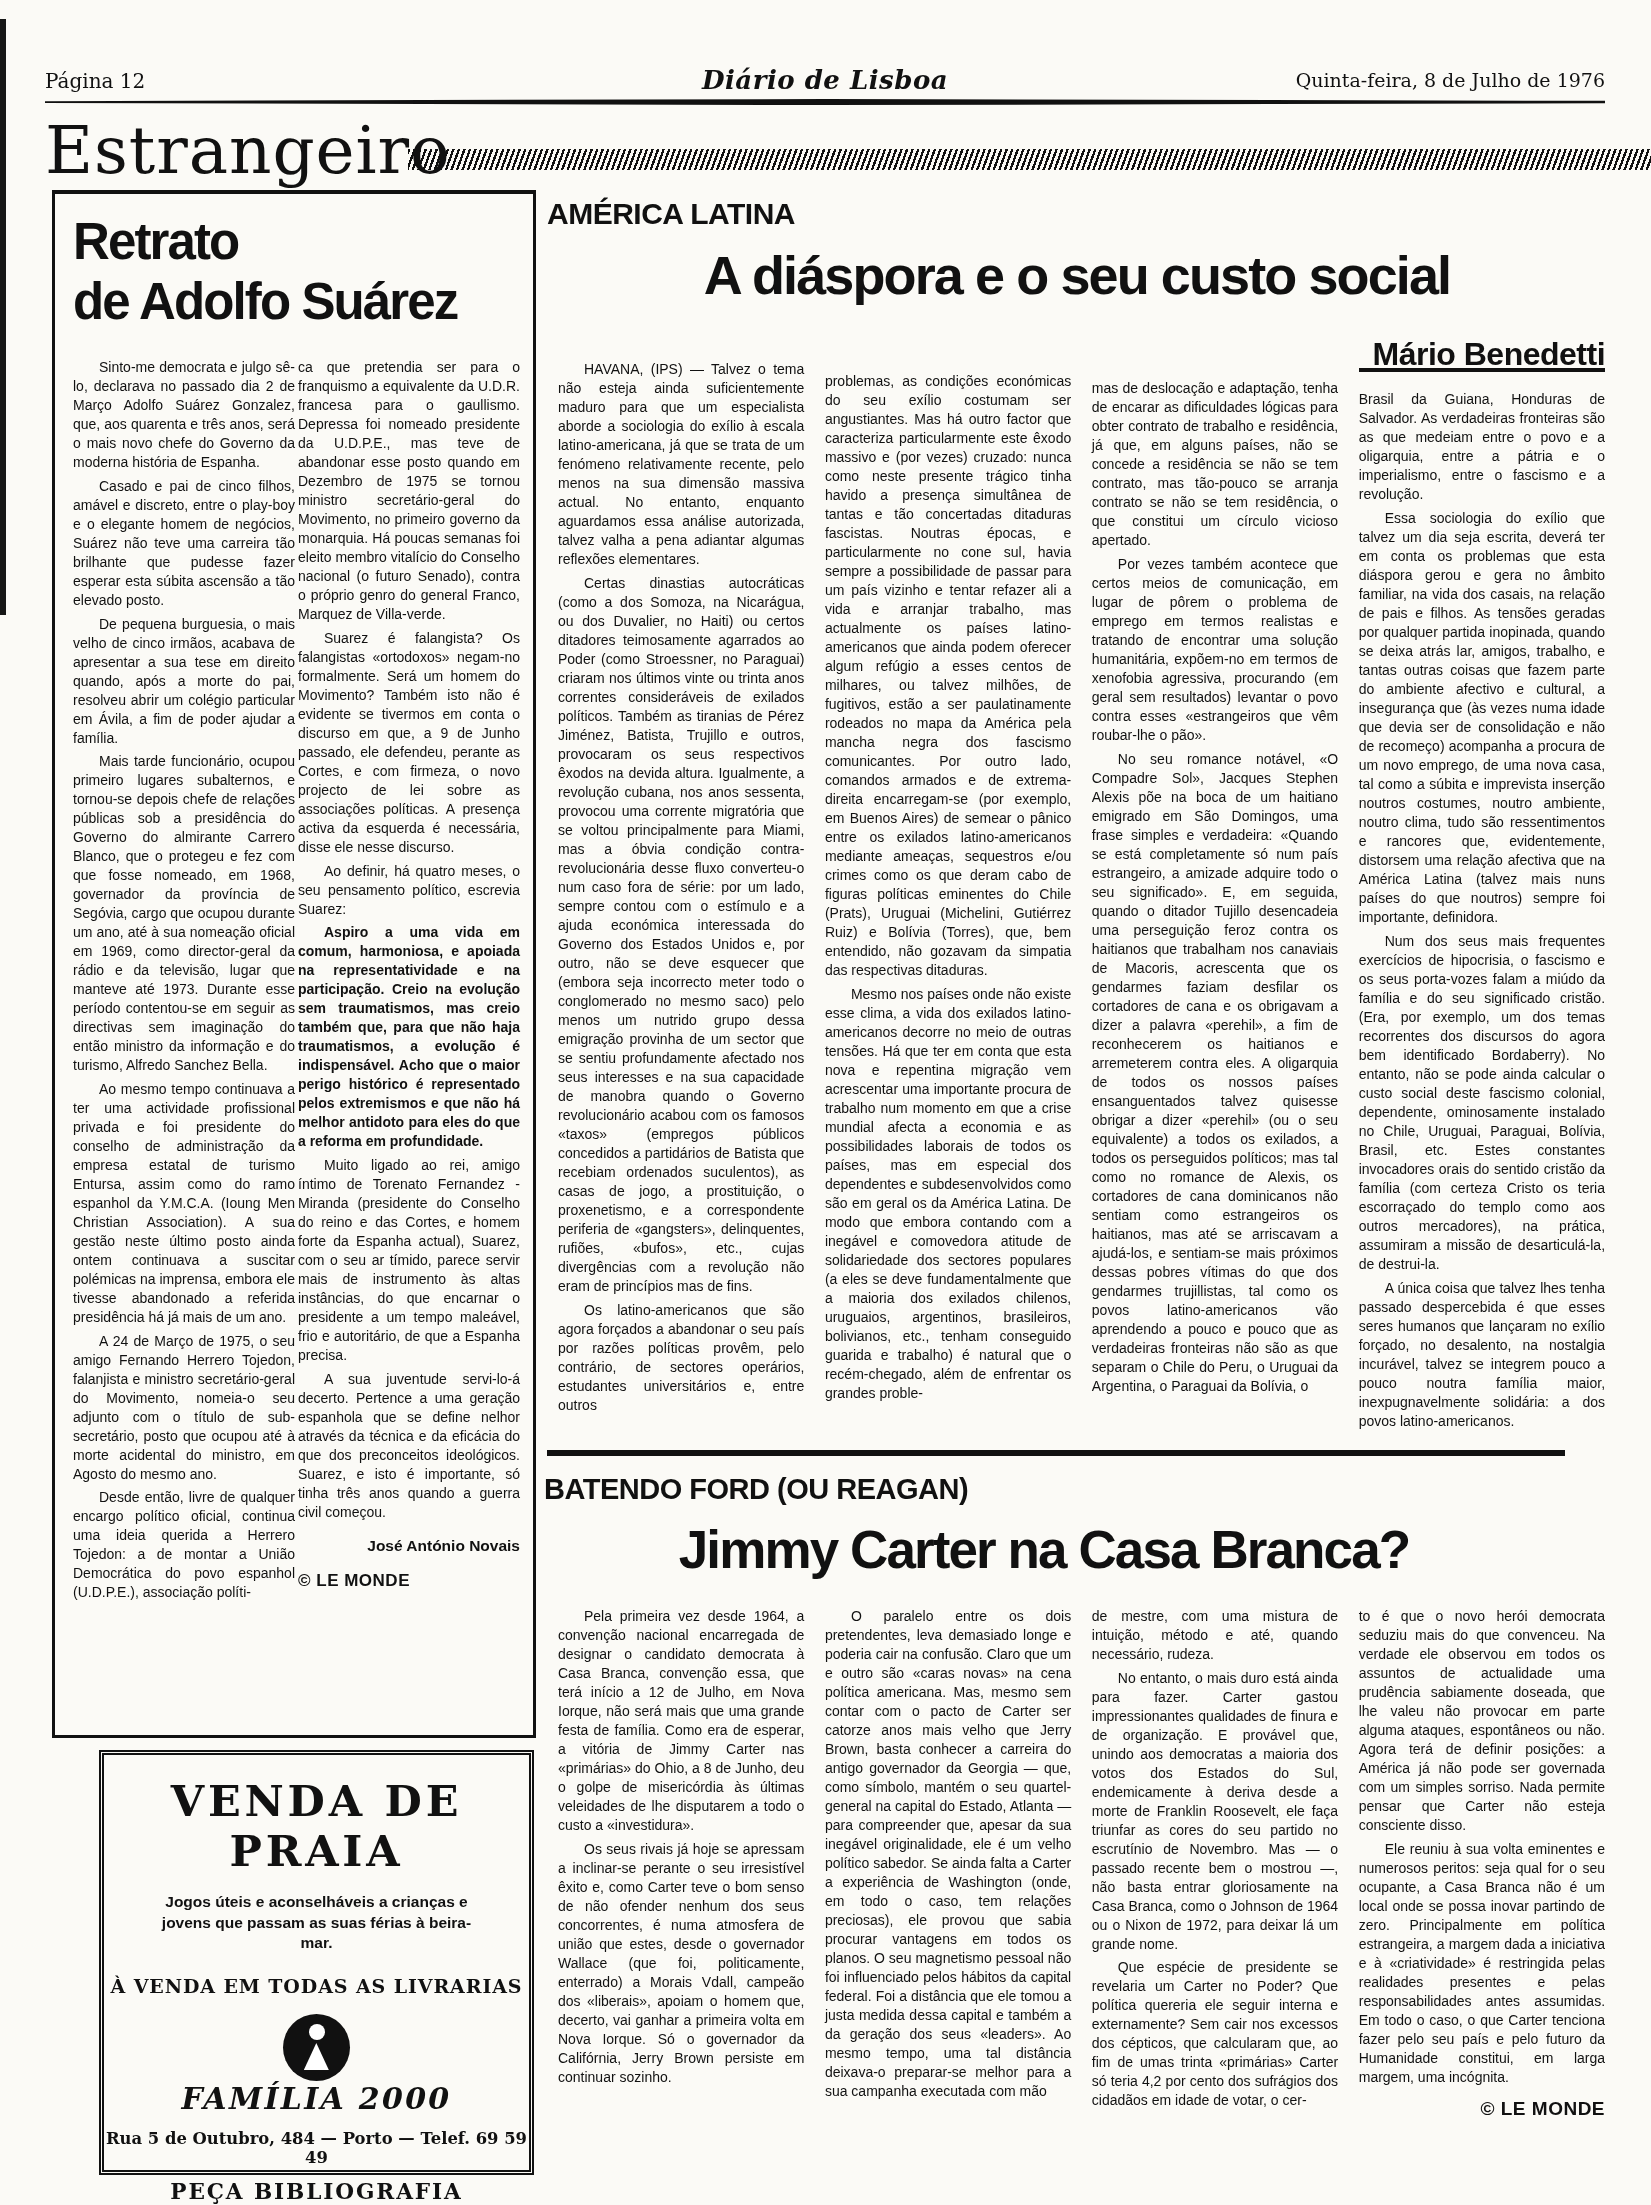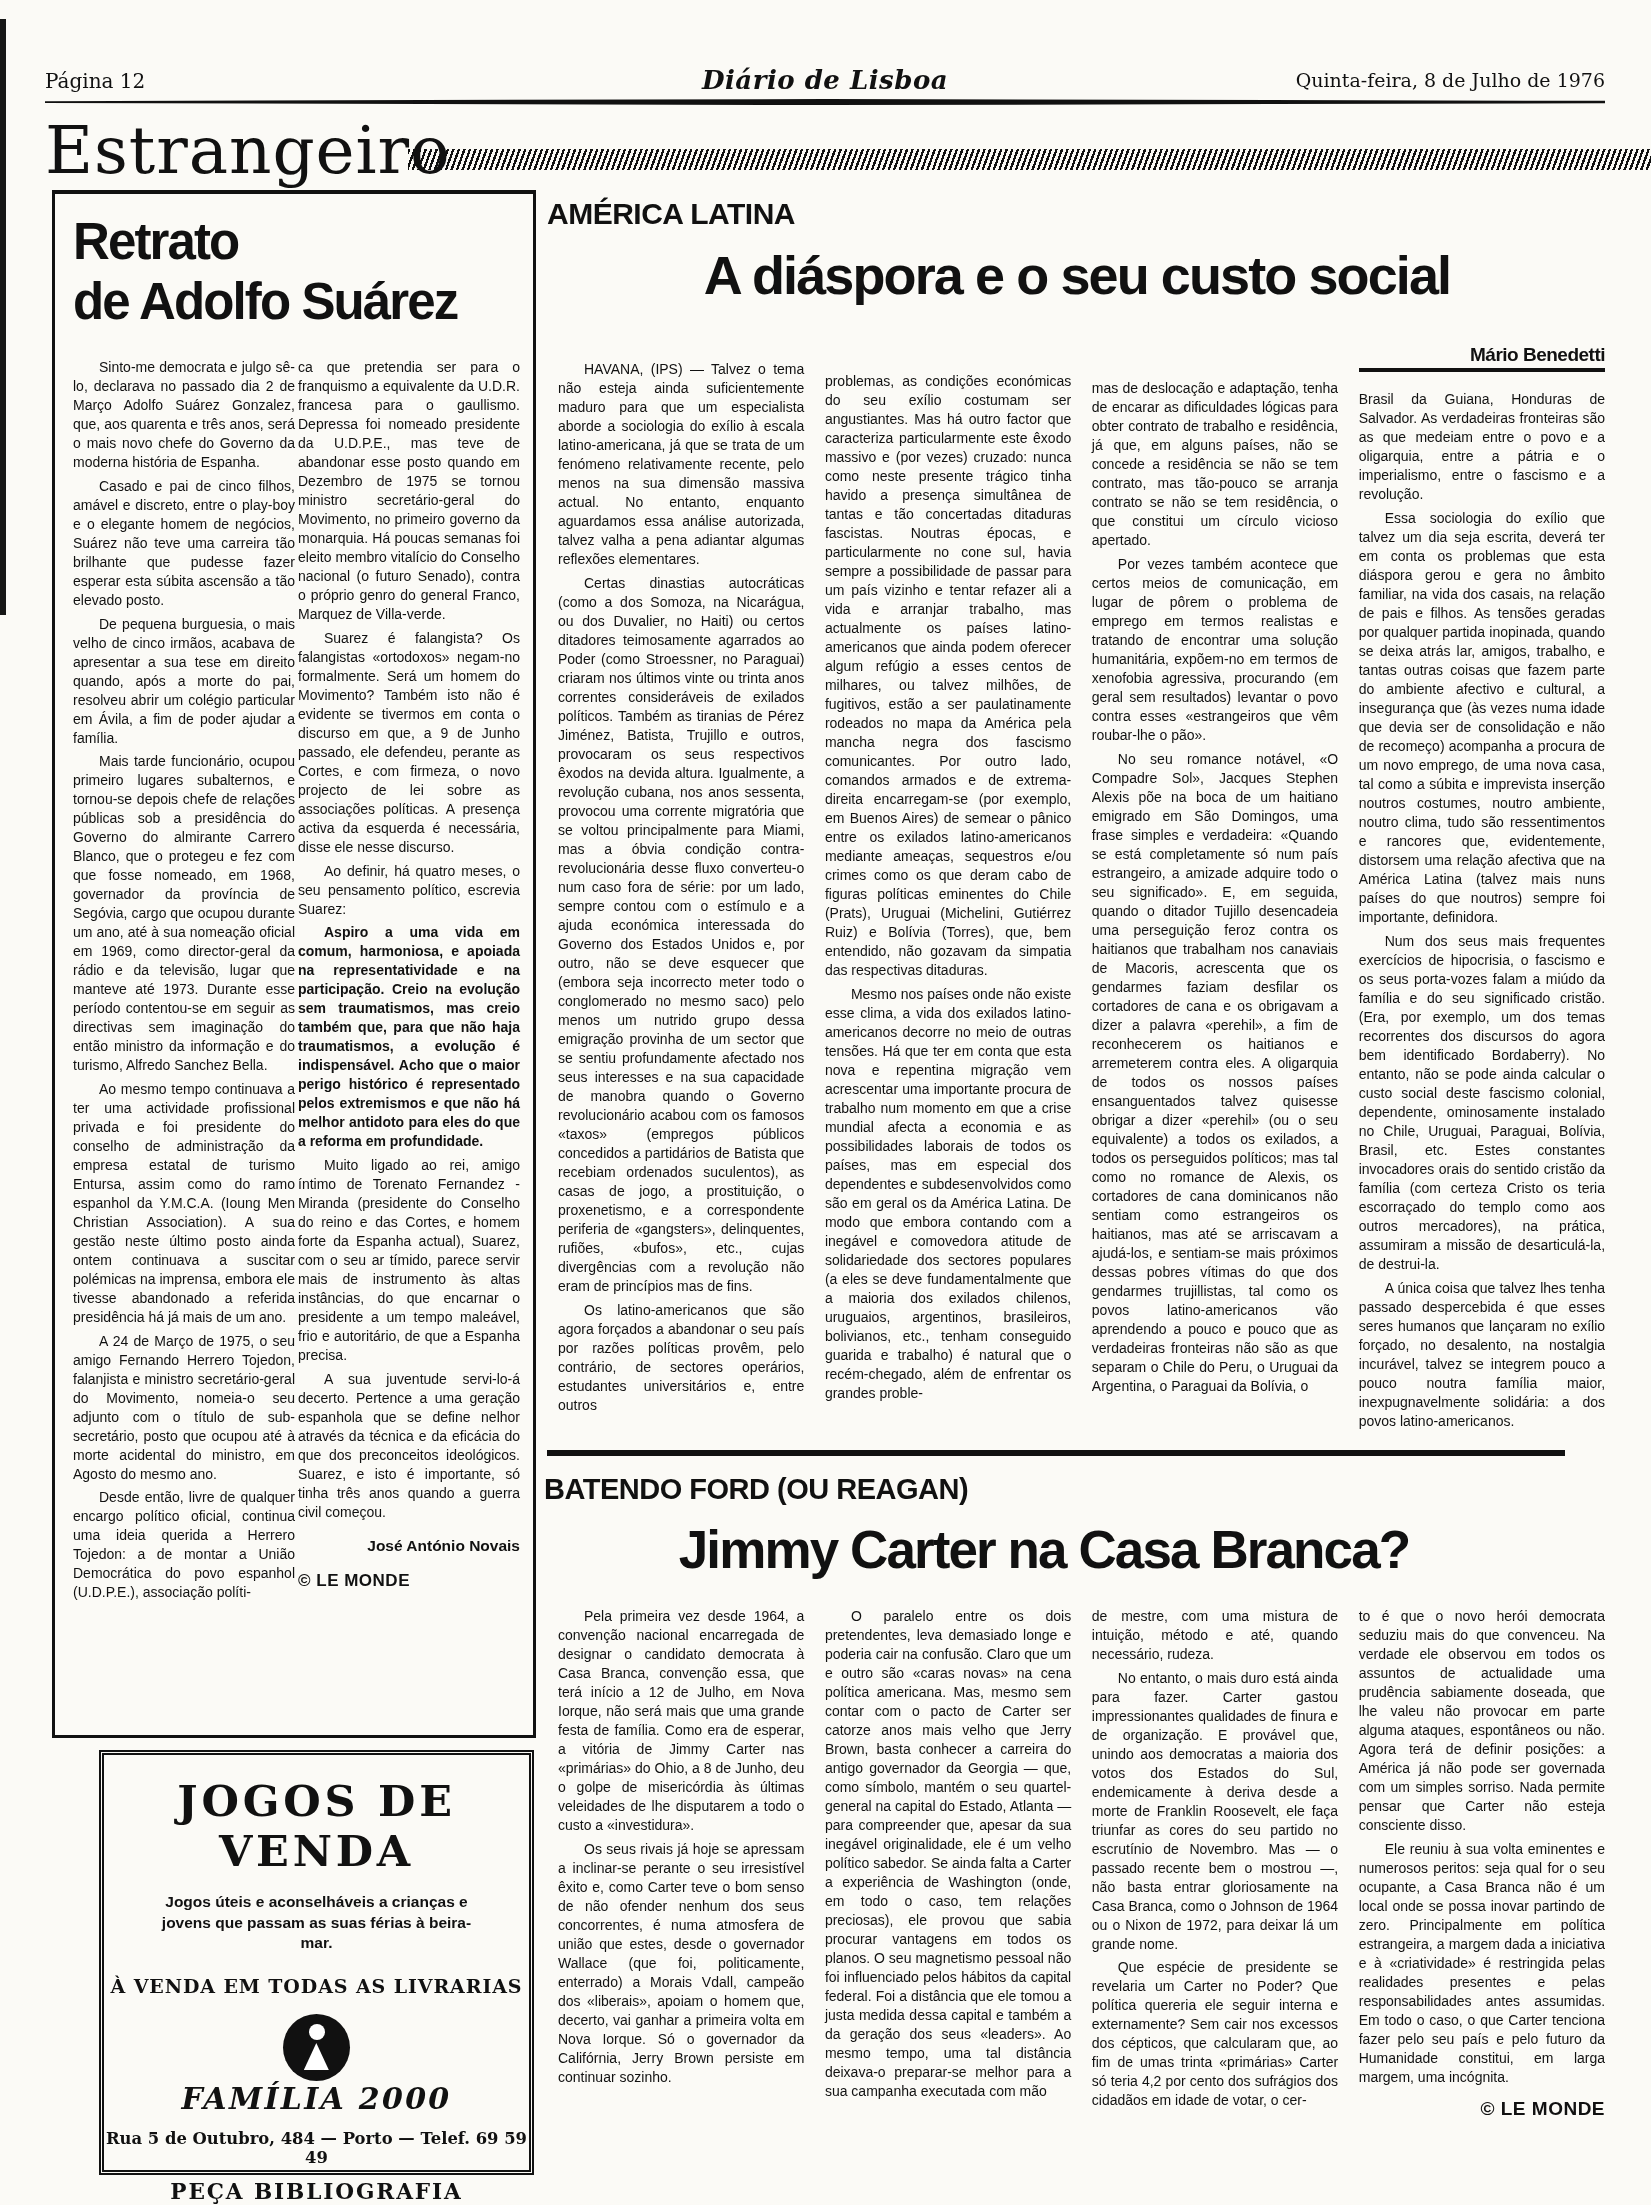--- a/index.html
+++ b/index.html
@@ -37,21 +37,21 @@
     letter-spacing:-1.9px;}
   .suarez-cols{gap:3px;margin-top:26px;}
   .sig{font-weight:bold;text-align:right;font-size:15.5px;margin-top:14px;}
   .credit{font-weight:bold;font-size:17px;margin-top:16px;letter-spacing:0.5px;}
   
   .al-kicker{left:547px;top:197px;font-weight:bold;font-size:30px;letter-spacing:-0.5px;}
   .al-headline{left:558px;right:56px;top:244px;text-align:center;
     font-weight:bold;font-size:54px;letter-spacing:-1.9px;}
   .al-cols{left:558px;right:47px;top:342px;height:1096px;gap:20.6px;overflow:hidden;align-items:center;}
   .byline-block{border-bottom:4.2px solid #111;padding-bottom:4.7px;margin-bottom:18px;
-    text-align:right;font-weight:bold;font-size:19px;letter-spacing:-0.5px;text-indent:0;}
+    text-align:right;font-weight:bold;font-size:32px;letter-spacing:-0.5px;text-indent:0;}
   
   .carter-rule{left:547px;right:87px;top:1450px;height:6.1px;background:#111;}
   .carter-kicker{left:544px;top:1473px;font-weight:bold;font-size:29px;letter-spacing:-0.5px;}
   .carter-headline{left:558px;right:122px;top:1519px;text-align:center;
     font-weight:bold;font-size:53px;letter-spacing:-1.9px;}
   .carter-cols{left:558px;right:47px;top:1607px;height:584px;gap:20.6px;overflow:hidden;}
   .credit-right{font-weight:bold;font-size:19px;text-align:right;margin-top:12.2px;letter-spacing:0.5px;}
   
   .ad-box{left:99px;top:1750px;width:435px;height:425px;box-sizing:border-box;
     border:5.2px double #111;text-align:center;padding-top:20.6px;
@@ -164,21 +164,21 @@
   <div class="col cont">
     <div>
         <p>to é que o novo herói democrata seduziu mais do que convenceu. Na verdade ele observou em todos os assuntos de actualidade uma prudência sabiamente doseada, que lhe valeu não provocar em parte alguma ataques, espontâneos ou não. Agora terá de definir posições: a América já não pode ser governada com um simples sorriso. Nada permite pensar que Carter não esteja consciente disso.</p>
         <p>Ele reuniu à sua volta eminentes e numerosos peritos: seja qual for o seu ocupante, a Casa Branca não é um local onde se possa inovar partindo de zero. Principalmente em política estrangeira, a margem dada a iniciativa e à «criatividade» é restringida pelas realidades presentes e pelas responsabilidades antes assumidas. Em todo o caso, o que Carter tenciona fazer pelo seu país e pelo futuro da Humanidade constitui, em larga margem, uma incógnita.</p>
       </div>
     <div class="credit-right">© LE MONDE</div>
   </div>
 </div>
 
 <div class="abs ad-box">
-  <div class="ad-title">JOGOS DE VENDA</div>
+  <div class="ad-title">VENDA DE PRAIA</div>
   <div class="ad-line1">Jogos úteis e aconselháveis a crianças e jovens que passam as suas férias à beira-mar.</div>
   <div class="ad-line2">À VENDA EM TODAS AS LIVRARIAS</div>
   <div class="ad-logo">
     <div class="head"></div>
     <div class="body"></div>
   </div>
   <div class="ad-brand">FAMÍLIA 2000</div>
   <div class="ad-address">Rua 5 de Outubro, 484 — Porto — Telef. 69 59 49</div>
   <div class="ad-footer">PEÇA BIBLIOGRAFIA</div>
 </div>

